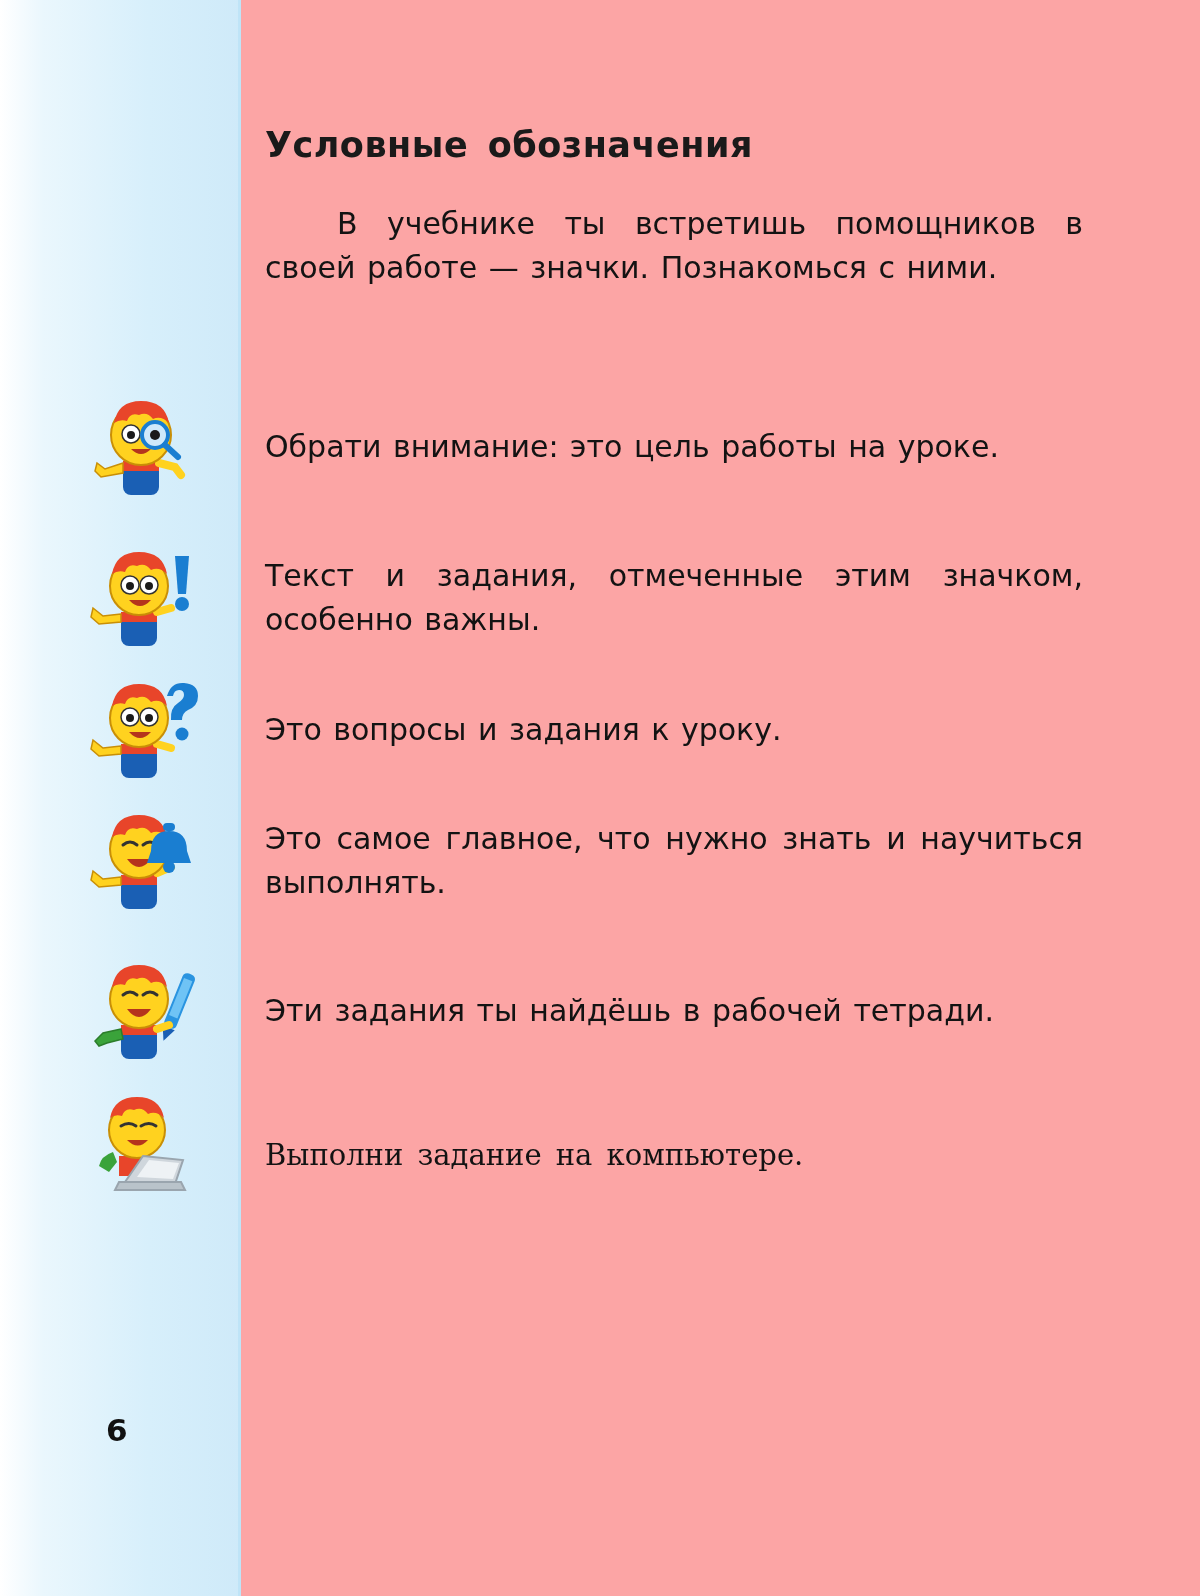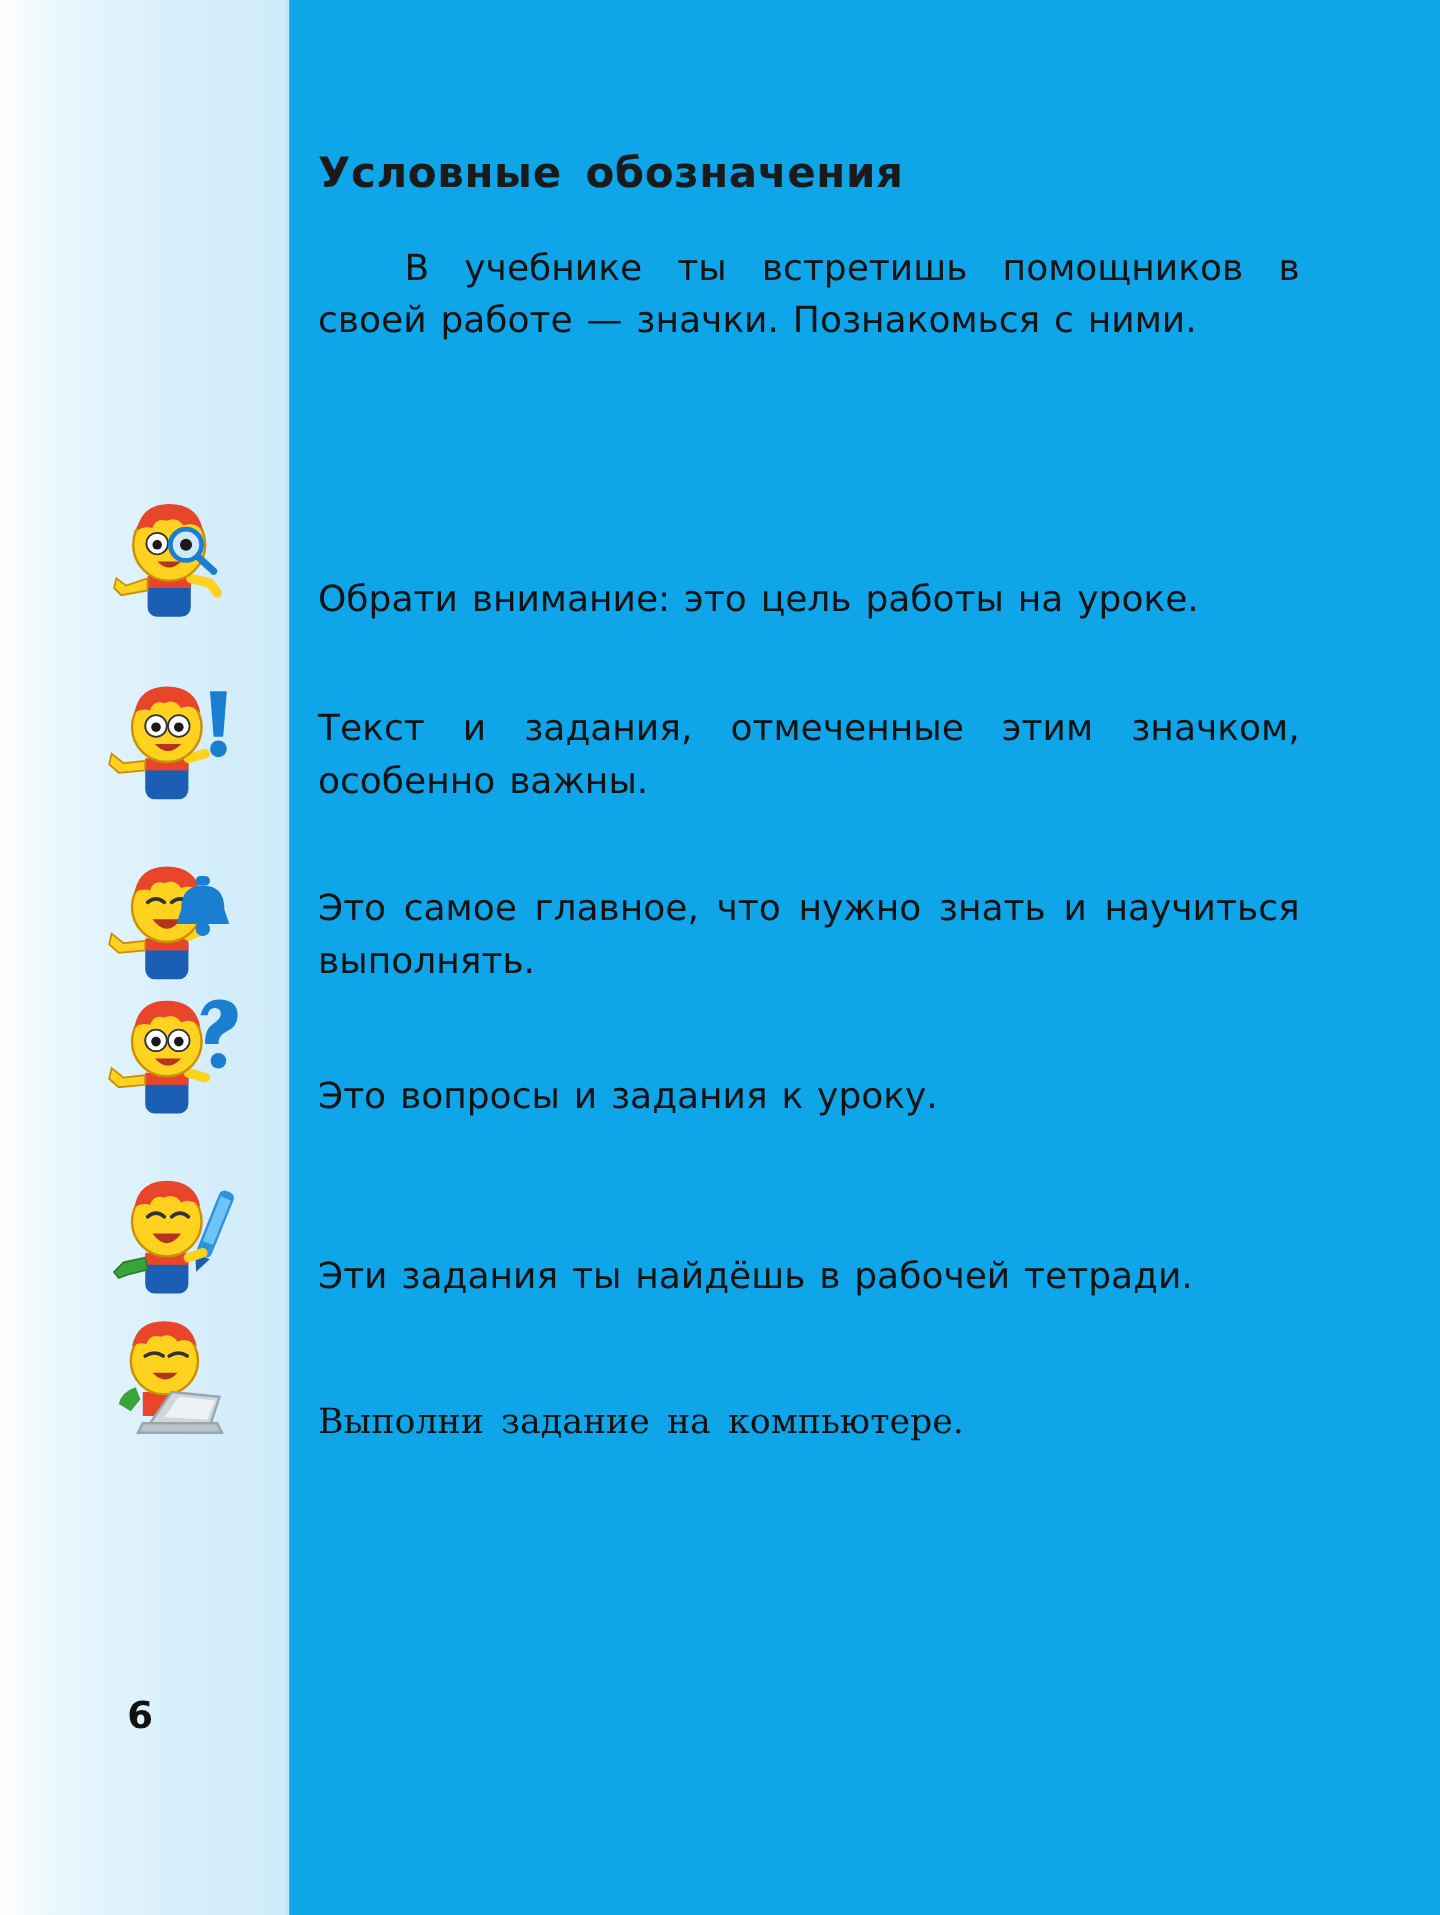--- a/index.html
+++ b/index.html
@@ -10,21 +10,21 @@
     width: 1200px;
     height: 1596px;
     background: #ffffff;
     font-family: "DejaVu Sans", sans-serif;
     overflow: hidden;
   }
   .page {
     position: relative;
     width: 1200px;
     height: 1596px;
-    background: #0ea5e9;
+    background: #fca5a5;
     overflow: hidden;
   }
   
   .left-band {
     position: absolute;
     left: 0;
     top: 0;
     width: 240px;
     height: 1596px;
     background: linear-gradient(to right, #ffffff 0%, #eaf7fd 18%, #d7effb 62%, #cfeaf9 100%);
@@ -64,21 +64,21 @@
 
   .legend {
     position: absolute;
     left: 0;
     top: 372px;
     width: 1200px;
   }
   .legend-row {
     position: relative;
     display: flex;
-    align-items: flex-end;
+    align-items: center;
     min-height: 74px;
   }
   .icon-cell {
     width: 265px;
     flex: 0 0 265px;
     display: flex;
     justify-content: center;
     padding-left: 18px;
     box-sizing: border-box;
   }
@@ -179,43 +179,20 @@
             <path d="M46 58 q11 12 22 0 z" fill="#b5341d"></path>
 
             <path d="M92 14 h14 l-3 38 h-8 z" fill="#1a7ed1"></path>
             <circle cx="99" cy="62" r="7" fill="#1a7ed1"></circle>
           </svg>
         </div>
       </div>
       <div class="text-cell">Текст и задания, отмеченные этим значком, особенно важны.</div>
     </div>
 
-    <div class="legend-row" style="height:150px;">
-      <div class="icon-cell">
-        <div class="sprite">
-          <svg width="118" height="112" viewBox="0 0 118 112">
-            <path d="M38 74 h36 v22 a8 8 0 0 1 -8 8 h-20 a8 8 0 0 1 -8 -8 z" fill="#1a5fb4"></path>
-            <rect x="38" y="70" width="36" height="10" fill="#e8452a"></rect>
-            <path d="M38 72 l-18 2 -10 -8 -2 9 8 7 22 -2z" fill="#ffd21f" stroke="#c98f06" stroke-width="1.5"></path>
-            <path d="M74 68 l14 -6" fill="none" stroke="#ffd21f" stroke-width="8" stroke-linecap="round"></path>
-            <circle cx="56" cy="44" r="29" fill="#ffd21f" stroke="#c98f06" stroke-width="2"></circle>
-            <path d="M29 32 q4 -22 27 -22 q24 0 28 22 q-8 -8 -16 -4 q-6 -8 -14 -4 q-9 -3 -12 6 q-7 -2 -13 2z" fill="#e8452a"></path>
-            <path d="M40 40 q7 -6 14 0" fill="none" stroke="#333" stroke-width="3" stroke-linecap="round"></path>
-            <path d="M60 40 q7 -6 14 0" fill="none" stroke="#333" stroke-width="3" stroke-linecap="round"></path>
-            <path d="M44 54 q12 16 24 0 z" fill="#b5341d"></path>
-
-            <path d="M86 26 q18 0 18 20 l4 12 h-44 l4 -12 q0 -20 18 -20z" fill="#1a7ed1"></path>
-            <rect x="80" y="18" width="12" height="8" rx="4" fill="#1a7ed1"></rect>
-            <circle cx="86" cy="62" r="6" fill="#1a7ed1"></circle>
-          </svg>
-        </div>
-      </div>
-      <div class="text-cell">Это самое главное, что нужно знать и научиться выполнять.</div>
-    </div>
-
     <div class="legend-row" style="height:112px;">
       <div class="icon-cell">
         <div class="sprite">
           <svg width="118" height="112" viewBox="0 0 118 112">
             <path d="M38 74 h36 v22 a8 8 0 0 1 -8 8 h-20 a8 8 0 0 1 -8 -8 z" fill="#1a5fb4"></path>
             <rect x="38" y="70" width="36" height="10" fill="#e8452a"></rect>
             <path d="M38 72 l-18 2 -10 -8 -2 9 8 7 22 -2z" fill="#ffd21f" stroke="#c98f06" stroke-width="1.5"></path>
             <path d="M74 70 l14 4" fill="none" stroke="#ffd21f" stroke-width="8" stroke-linecap="round"></path>
             <circle cx="56" cy="44" r="29" fill="#ffd21f" stroke="#c98f06" stroke-width="2"></circle>
             <path d="M29 32 q4 -22 27 -22 q24 0 28 22 q-8 -8 -16 -4 q-6 -8 -14 -4 q-9 -3 -12 6 q-7 -2 -13 2z" fill="#e8452a"></path>
@@ -224,20 +201,43 @@
             <circle cx="66" cy="43" r="9" fill="#ffffff" stroke="#333" stroke-width="1.5"></circle>
             <circle cx="66" cy="44" r="4" fill="#1a1a1a"></circle>
             <path d="M46 58 q11 12 22 0 z" fill="#b5341d"></path>
 
             <path d="M84 22 q4 -14 17 -13 q14 1 14 13 q0 10 -10 14 q-6 3 -6 10 h-11 q-1 -12 7 -17 q6 -4 6 -8 q0 -5 -5 -5 q-5 0 -6 6 z" fill="#1a7ed1"></path>
             <circle cx="99" cy="60" r="6.5" fill="#1a7ed1"></circle>
           </svg>
         </div>
       </div>
       <div class="text-cell">Это вопросы и задания к уроку.</div>
+    </div>
+
+    <div class="legend-row" style="height:150px;">
+      <div class="icon-cell">
+        <div class="sprite">
+          <svg width="118" height="112" viewBox="0 0 118 112">
+            <path d="M38 74 h36 v22 a8 8 0 0 1 -8 8 h-20 a8 8 0 0 1 -8 -8 z" fill="#1a5fb4"></path>
+            <rect x="38" y="70" width="36" height="10" fill="#e8452a"></rect>
+            <path d="M38 72 l-18 2 -10 -8 -2 9 8 7 22 -2z" fill="#ffd21f" stroke="#c98f06" stroke-width="1.5"></path>
+            <path d="M74 68 l14 -6" fill="none" stroke="#ffd21f" stroke-width="8" stroke-linecap="round"></path>
+            <circle cx="56" cy="44" r="29" fill="#ffd21f" stroke="#c98f06" stroke-width="2"></circle>
+            <path d="M29 32 q4 -22 27 -22 q24 0 28 22 q-8 -8 -16 -4 q-6 -8 -14 -4 q-9 -3 -12 6 q-7 -2 -13 2z" fill="#e8452a"></path>
+            <path d="M40 40 q7 -6 14 0" fill="none" stroke="#333" stroke-width="3" stroke-linecap="round"></path>
+            <path d="M60 40 q7 -6 14 0" fill="none" stroke="#333" stroke-width="3" stroke-linecap="round"></path>
+            <path d="M44 54 q12 16 24 0 z" fill="#b5341d"></path>
+
+            <path d="M86 26 q18 0 18 20 l4 12 h-44 l4 -12 q0 -20 18 -20z" fill="#1a7ed1"></path>
+            <rect x="80" y="18" width="12" height="8" rx="4" fill="#1a7ed1"></rect>
+            <circle cx="86" cy="62" r="6" fill="#1a7ed1"></circle>
+          </svg>
+        </div>
+      </div>
+      <div class="text-cell">Это самое главное, что нужно знать и научиться выполнять.</div>
     </div>
 
     <div class="legend-row" style="height:150px;">
       <div class="icon-cell">
         <div class="sprite">
           <svg width="118" height="112" viewBox="0 0 118 112">
             <path d="M38 74 h36 v22 a8 8 0 0 1 -8 8 h-20 a8 8 0 0 1 -8 -8 z" fill="#1a5fb4"></path>
             <rect x="38" y="70" width="36" height="10" fill="#e8452a"></rect>
             <path d="M38 74 l-18 4 -8 8 4 5 8 -3 16 -4z" fill="#3aa33a" stroke="#2b7d2b" stroke-width="1.5"></path>
             <circle cx="56" cy="44" r="29" fill="#ffd21f" stroke="#c98f06" stroke-width="2"></circle>

